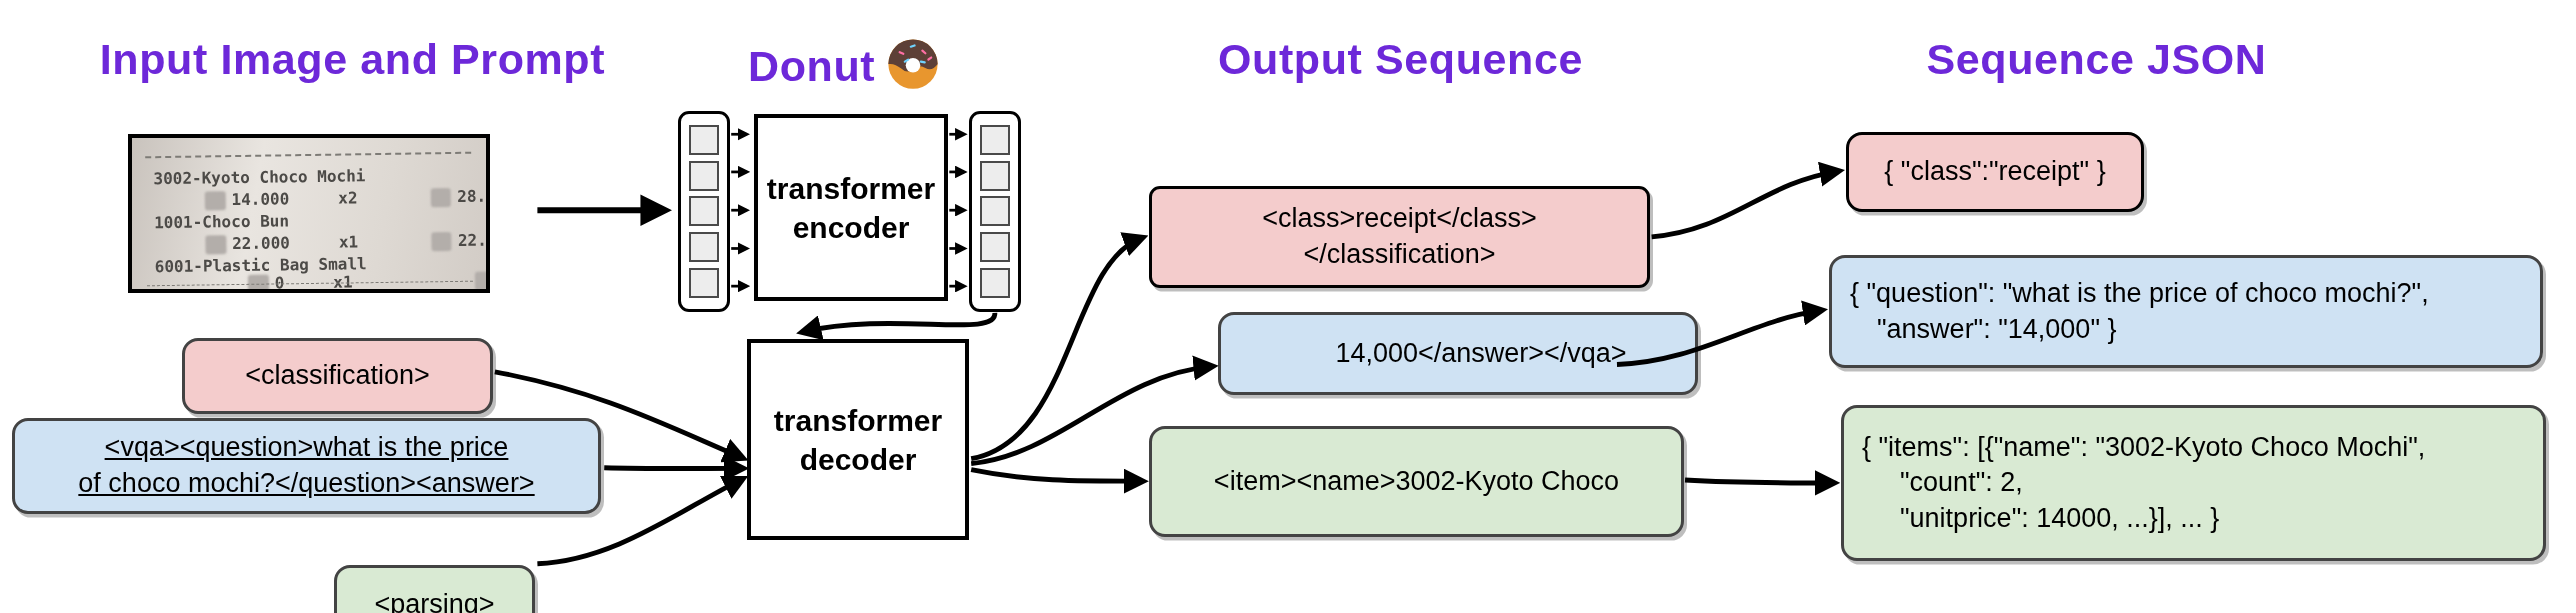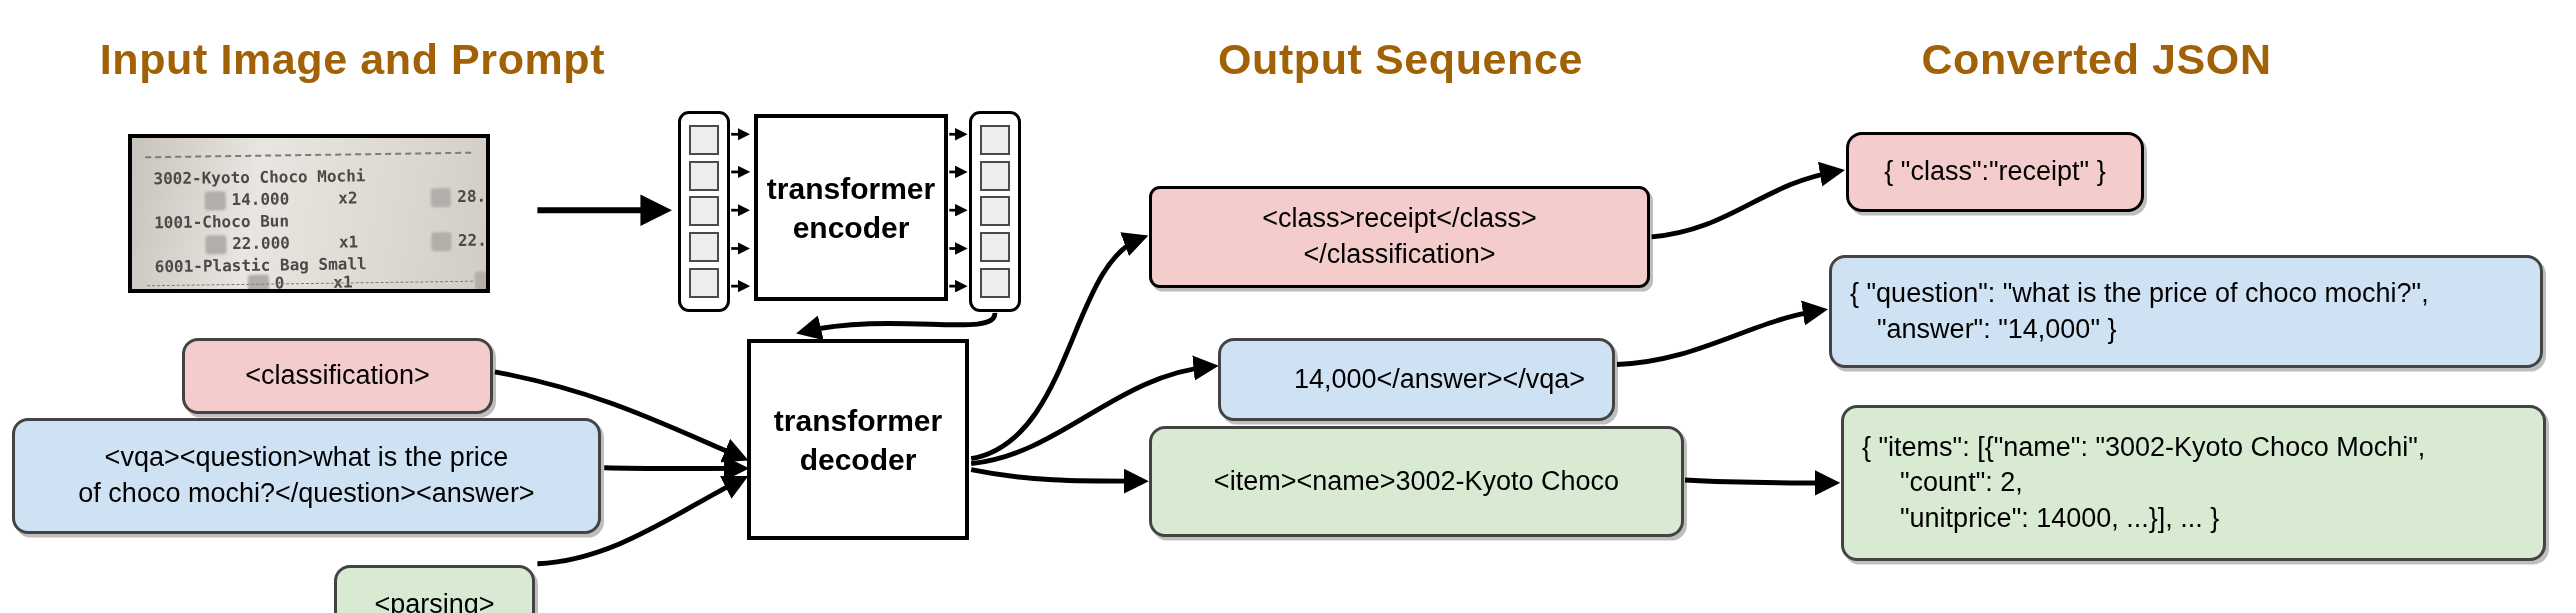--- a/index.html
+++ b/index.html
@@ -5,21 +5,21 @@
   html,body{margin:0;padding:0;background:#ffffff;}
   #canvas{
     position:relative;
     width:2576px;height:613px;
     background:#ffffff;
     font-family:"Liberation Sans",sans-serif;
     overflow:hidden;
   }
   .heading{
     position:absolute;
-    font-size:43px;font-weight:bold;color:#a16207;
+    font-size:43px;font-weight:bold;color:#6d28d9;
     text-align:center;white-space:nowrap;
     letter-spacing:0.6px;
   }
   
   .cbox{
     position:absolute;
     border:3.6px solid #434343;
     border-radius:16px;
     box-shadow:3px 3.6px 0 rgba(40,40,40,0.30);
     display:flex;flex-direction:column;align-items:center;justify-content:center;
@@ -76,24 +76,37 @@
   svg.overlay{position:absolute;left:0;top:0;pointer-events:none;}
   .donut-wrap{display:inline-block;vertical-align:-9.7px;margin-left:9.7px;}
 </style>
 </head>
 <body>
 
 <div id="canvas">
 
   <div class="heading" style="left:79px;top:35px;width:547px;">Input Image and Prompt</div>
 
+  <div class="heading" style="left:717px;top:35px;width:255px;">
+    <span>Donut</span><span class="donut-wrap"><svg width="56" height="56" viewBox="0 0 100 100">
+      <circle cx="50" cy="52" r="44" fill="#e8962e"></circle>
+      <path d="M6 52 A44 44 0 0 1 94 52 Q84 66 72 59 Q61 52 51 61 Q39 70 29 60 Q17 50 6 52 Z" fill="#5d4037"></path>
+      <circle cx="50" cy="54" r="13" fill="#ffffff"></circle>
+      <rect x="24" y="30" width="11" height="4" rx="2" fill="#ff6fa5" transform="rotate(24 29 32)"></rect>
+      <rect x="44" y="18" width="11" height="4" rx="2" fill="#6fd3ff" transform="rotate(-18 49 20)"></rect>
+      <rect x="64" y="28" width="11" height="4" rx="2" fill="#ff6fa5" transform="rotate(40 69 30)"></rect>
+      <rect x="33" y="44" width="11" height="4" rx="2" fill="#6fd3ff" transform="rotate(-30 38 46)"></rect>
+      <rect x="62" y="46" width="11" height="4" rx="2" fill="#6fd3ff" transform="rotate(12 67 48)"></rect>
+      <rect x="75" y="40" width="10" height="4" rx="2" fill="#ff6fa5" transform="rotate(-35 80 42)"></rect>
+    </svg></span>
+  </div>
 
   <div class="heading" style="left:1188px;top:35px;width:425px;">Output Sequence</div>
 
-  <div class="heading" style="left:1884px;top:35px;width:425px;">Converted JSON</div>
+  <div class="heading" style="left:1884px;top:35px;width:425px;">Sequence JSON</div>
 
   <div id="receipt">
     <div class="rcontent">
       <div class="rdash" style="top:16px;"></div>
       <div class="rline" style="left:22px;top:29px;">3002-Kyoto Choco Mochi</div>
       <div class="rline" style="left:73px;top:51px;">
         <span class="blob"></span><span>14.000</span><span style="display:inline-block;width:49px;"></span><span>x2</span><span style="display:inline-block;width:73px;"></span><span class="blob"></span><span>28.000</span>
       </div>
       <div class="rline" style="left:22px;top:73px;">1001-Choco Bun</div>
       <div class="rline" style="left:73px;top:95px;">
@@ -104,21 +117,21 @@
         <span class="blob"></span><span>0</span><span style="display:inline-block;width:49px;"></span><span>x1</span><span style="display:inline-block;width:122px;"></span><span class="blob"></span><span>0</span>
       </div>
       <div class="rdash" style="top:145px;border-top-width:1.8px;"></div>
     </div>
   </div>
 
   <div class="cbox pink" style="left:182px;top:338px;width:311px;height:76px;">
     <span>&lt;classification&gt;</span>
   </div>
 
-  <div class="cbox blue" style="left:12px;top:418px;width:589px;height:116px;">
+  <div class="cbox blue" style="left:12px;top:418px;width:589px;height:96px;text-decoration:underline;">
     <span>&lt;vqa&gt;&lt;question&gt;what is the price</span>
     <span>of choco mochi?&lt;/question&gt;&lt;answer&gt;</span>
   </div>
 
   <div class="cbox green" style="left:334px;top:525px;width:201px;height:80px;margin-top:40px;">
     <span>&lt;parsing&gt;</span>
   </div>
 
   <div class="tokencol" style="left:678px;top:111px;width:52px;height:201px;padding:4.9px 0;">
     <div class="tok"></div>
@@ -144,21 +157,21 @@
   <div class="hardbox" style="left:747px;top:339px;width:222px;height:201px;">
     <span>transformer</span>
     <span>decoder</span>
   </div>
 
   <div class="cbox pink blackborder" style="left:1149px;top:186px;width:501px;height:102px;border-radius:11px;">
     <span>&lt;class&gt;receipt&lt;/class&gt;</span>
     <span>&lt;/classification&gt;</span>
   </div>
 
-  <div class="cbox blue" style="left:1218px;top:338px;width:397px;height:83px;padding-left:46px;">
+  <div class="cbox blue" style="left:1218px;top:312px;width:480px;height:83px;padding-left:46px;">
     <span>14,000&lt;/answer&gt;&lt;/vqa&gt;</span>
   </div>
 
   <div class="cbox green" style="left:1149px;top:426px;width:535px;height:111px;">
     <span>&lt;item&gt;&lt;name&gt;3002-Kyoto Choco</span>
   </div>
 
   <div class="cbox pink blackborder" style="left:1846px;top:132px;width:298px;height:80px;">
     <span>{ "class":"receipt" }</span>
   </div>

